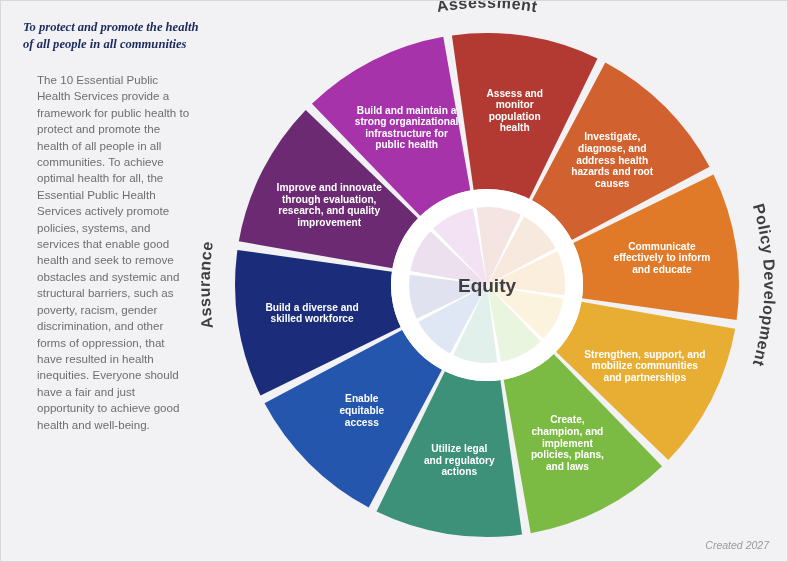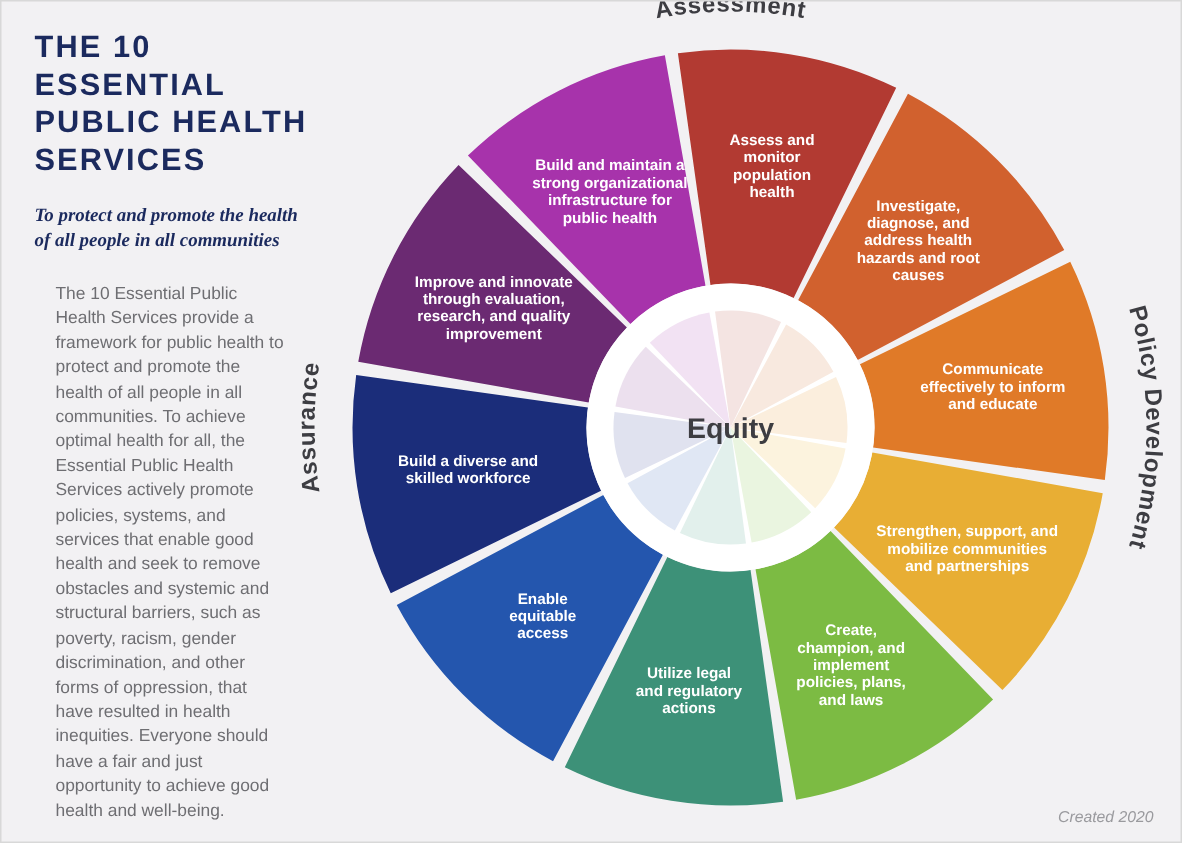--- a/index.html
+++ b/index.html
@@ -84,21 +84,20 @@
     font-style:italic;
     color:#9a9a9e;
   }
 </style>
 </head>
 <body>
 
 <div id="poster">
 
   <div id="leftcol">
-    <h1 id="title">THE 10 ESSENTIAL PUBLIC HEALTH SERVICES</h1>
     <p id="subtitle">To protect and promote the health of all people in all communities</p>
     <p id="body">The 10 Essential Public Health Services provide a framework for public health to protect and promote the health of all people in all communities. To achieve optimal health for all, the Essential Public Health Services actively promote policies, systems, and services that enable good health and seek to remove obstacles and systemic and structural barriers, such as poverty, racism, gender discrimination, and other forms of oppression, that have resulted in health inequities. Everyone should have a fair and just opportunity to achieve good health and well-being.</p>
   </div>
 
   <div id="wheelwrap">
     <svg id="wheel" viewBox="0 0 600 600" xmlns="http://www.w3.org/2000/svg">
       <defs>
 
         <path id="arcAssessment" d="M 300,300 m -196,-196 a 277,277 0 0 1 392,0" fill="none"></path>
         <path id="arcPolicy" d="M 300,300 m 196,-196 a 277,277 0 0 1 0,392" fill="none"></path>
@@ -151,14 +150,14 @@
       </text>
       <text class="ring-label">
         <textPath href="#arcPolicy" startOffset="50%" text-anchor="middle">Policy Development</textPath>
       </text>
       <text class="ring-label">
         <textPath href="#arcAssurance" startOffset="50%" text-anchor="middle">Assurance</textPath>
       </text>
     </svg>
   </div>
 
-  <div id="credit">Created 2020</div>
+  <div id="credit">Created 2027</div>
 </div>
 
 </body></html>

